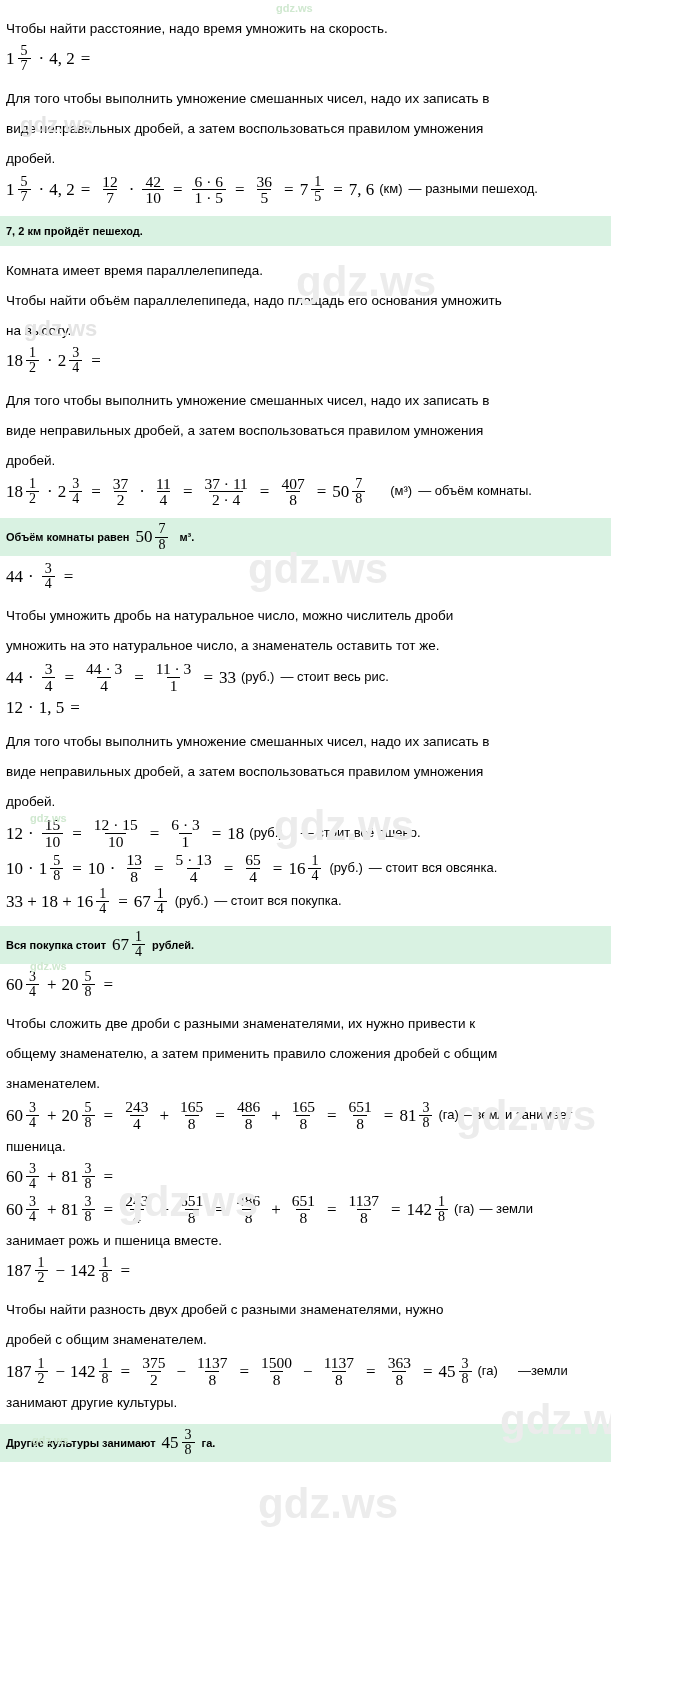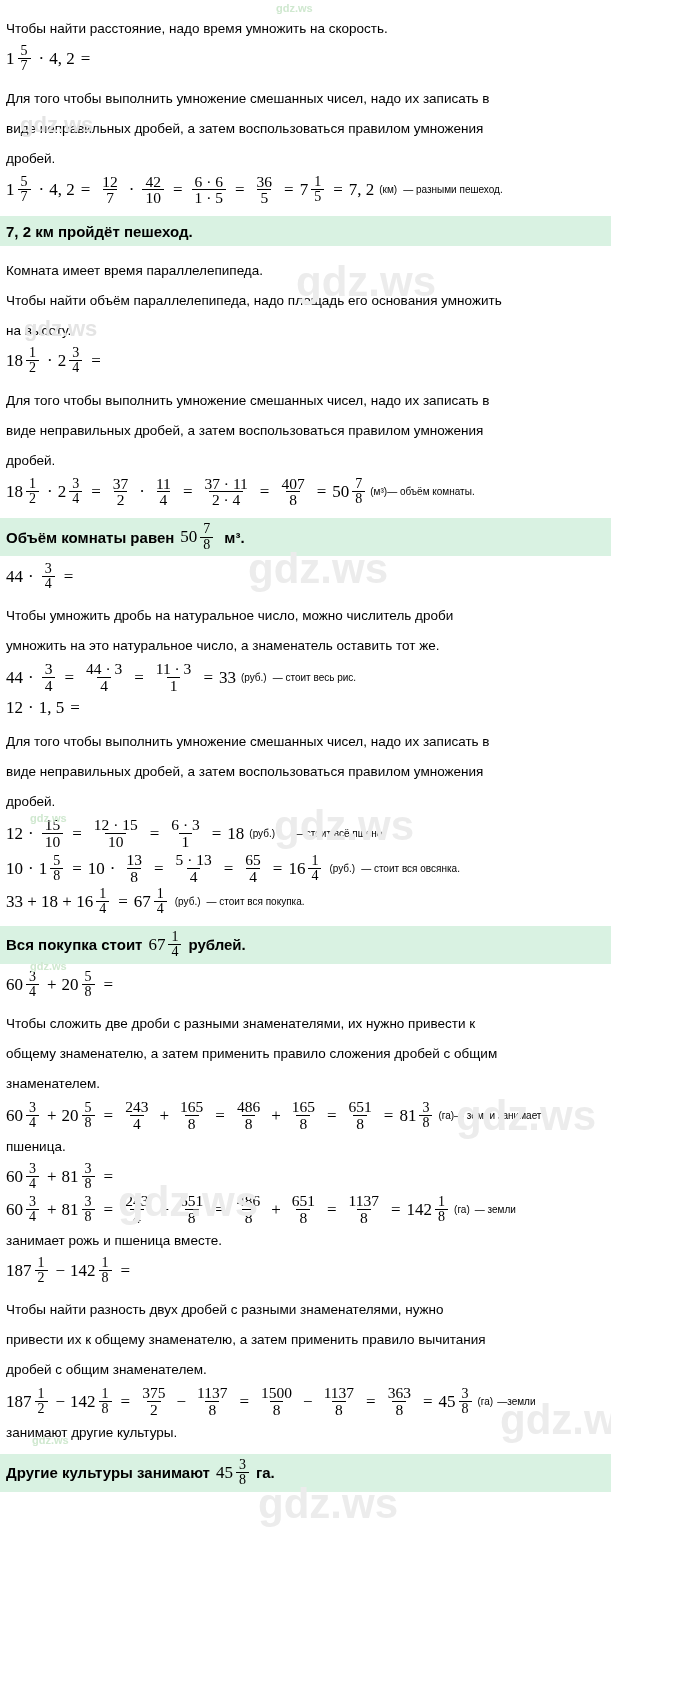--- a/index.html
+++ b/index.html
@@ -25,31 +25,31 @@
   .math{
     font-family:"Liberation Serif", serif;
     font-size:17px;
     color:#000;
     padding-left:6px;
     line-height:1.15;
     display:flex;
     align-items:center;
     flex-wrap:wrap;
   }
-  .math .sm{font-size:10px;font-family:"Liberation Sans",sans-serif;}
+  .math .sm{font-size:13px;font-family:"Liberation Sans",sans-serif;}
   .hl{
     background:#d9f2e2;
     padding:4px 6px 4px 6px;
     display:flex;
     align-items:center;
     font-family:"Liberation Serif",serif;
     font-size:17px;
     min-height:22px;
   }
-  .hl .b{font-weight:bold;font-family:"Liberation Sans",sans-serif;font-size:15px;}
+  .hl .b{font-weight:bold;font-family:"Liberation Sans",sans-serif;font-size:11px;}
   .frac{display:inline-flex;flex-direction:column;align-items:center;vertical-align:middle;margin:0 3px;line-height:1.02;}
   .frac .n{font-size:14px;padding:0 3px;}
   .frac .d{font-size:14px;padding:0 3px;border-top:1.2px solid #000;}
   .bigfrac .n{font-size:15.5px;}
   .bigfrac .d{font-size:15.5px;}
   .mixed{display:inline-flex;align-items:center;}
   .op{margin:0 5px;}
   .eq{margin:0 6px;}
   .gap6{height:6px;}
   .gap10{height:10px;}
@@ -140,21 +140,21 @@
       </span>
     <span class="eq">=</span>
     <span class="mixed">
       <span>7</span>
       <span class="frac">
           <span class="n">1</span>
           <span class="d">5</span>
         </span>
     </span>
     <span class="eq">=</span>
-    <span>7, 2</span>
+    <span>7, 6</span>
     <span class="sm" style="margin-left:5px">(км)</span>
     <span class="sm" style="margin-left:6px">— разными пешеход.</span>
   </div>
 
   <div class="gap10"></div>
   <div class="hl">
     <span class="b">7, 2 км пройдёт пешеход.</span>
   </div>
 
   <div class="gap10"></div>
@@ -224,22 +224,22 @@
         <span class="d">8</span>
       </span>
     <span class="eq">=</span>
     <span class="mixed">
       <span>50</span>
       <span class="frac">
           <span class="n">7</span>
           <span class="d">8</span>
         </span>
     </span>
-    <span class="sm" style="margin-left:2px">(м³)</span>
-    <span class="sm" style="">— объём комнаты.</span>
+    <span class="sm" style="margin-left:22px">(м³)</span>
+    <span class="sm" style="margin-left:6px">— объём комнаты.</span>
   </div>
 
   <div class="gap10"></div>
   <div class="hl">
     <span class="b">Объём комнаты равен</span>
     <span class="mixed" style="margin-left:6px">
       <span>50</span>
       <span class="frac">
           <span class="n">7</span>
           <span class="d">8</span>
@@ -561,21 +561,20 @@
       <span class="frac">
           <span class="n">1</span>
           <span class="d">8</span>
         </span>
     </span>
     <span class="eq">=</span>
   </div>
 
   <div class="gap10"></div>
   <p class="ptext">Чтобы найти разность двух дробей с разными знаменателями, нужно</p>
-  <p class="ptext">привести их к общему знаменателю, а затем применить правило вычитания</p>
   <p class="ptext">дробей с общим знаменателем.</p>
 
   <div class="math">
     <span class="mixed">
       <span>187</span>
       <span class="frac">
           <span class="n">1</span>
           <span class="d">2</span>
         </span>
     </span>
@@ -614,21 +613,21 @@
       </span>
     <span class="eq">=</span>
     <span class="mixed">
       <span>45</span>
       <span class="frac">
           <span class="n">3</span>
           <span class="d">8</span>
         </span>
     </span>
     <span class="sm" style="margin-left:3px">(га)</span>
-    <span class="sm" style="margin-left:4px">—земли</span>
+    <span class="sm" style="margin-left:20px">—земли</span>
   </div>
 
   <p class="ptext">занимают другие культуры.</p>
 
   <div class="gap6"></div>
   <div class="hl">
     <span class="b">Другие культуры занимают</span>
     <span class="mixed" style="margin-left:6px">
       <span>45</span>
       <span class="frac">

